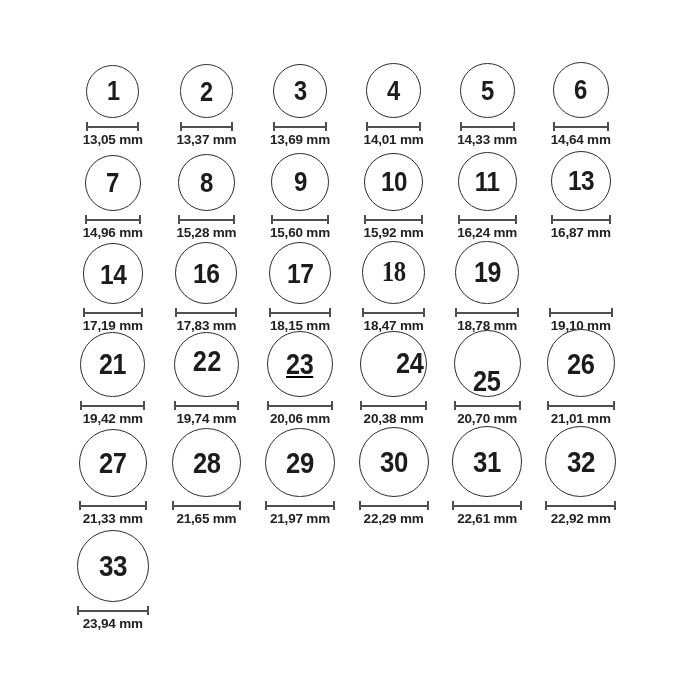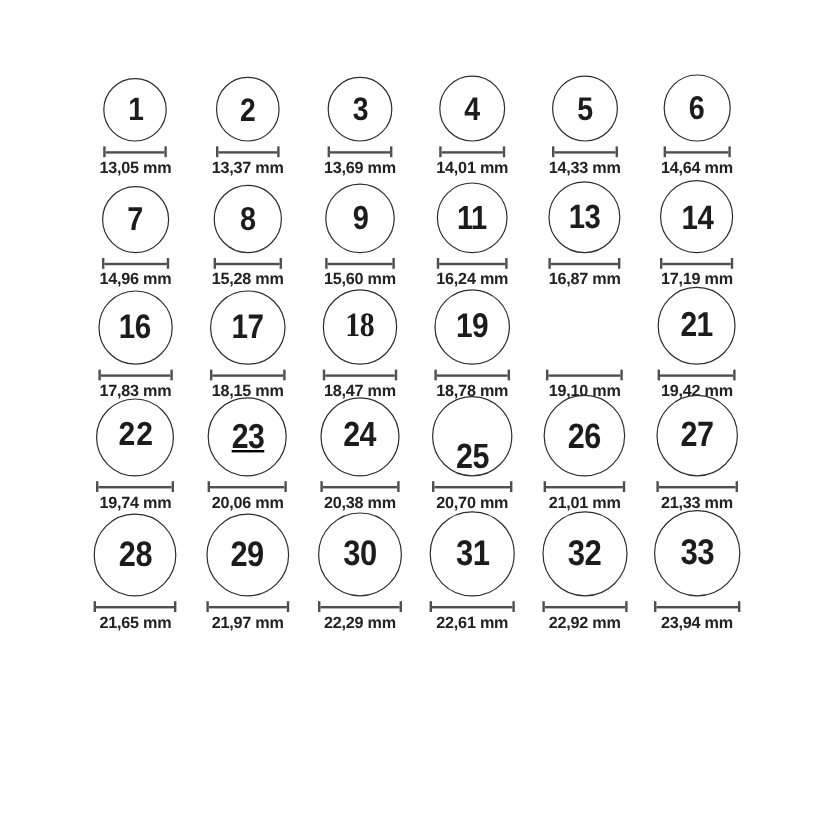--- a/index.html
+++ b/index.html
@@ -135,20 +135,27 @@
         <div class="mm">15,28 mm</div>
       </div>
       <div class="cell">
         <div class="circle" style="width: 57.7px; height: 57.7px;">
           <span class="num" style="font-size: 27.7px;">9</span>
         </div>
         <div class="dim" style="width: 57.7px;"></div>
         <div class="mm">15,60 mm</div>
       </div>
       <div class="cell">
+        <div class="circle" style="width: 58.3px; height: 58.3px;">
+          <span class="num" style="font-size: 27.8px;">10</span>
+        </div>
+        <div class="dim" style="width: 58.3px;"></div>
+        <div class="mm">15,92 mm</div>
+      </div>
+      <div class="cell">
         <div class="circle" style="width: 58.9px; height: 58.9px;">
           <span class="num" style="font-size: 27.9px;">11</span>
         </div>
         <div class="dim" style="width: 58.9px;"></div>
         <div class="mm">16,24 mm</div>
       </div>
       <div class="cell">
         <div class="circle" style="width: 60px; height: 60px;">
           <span class="num" style="font-size: 28.1px;">13</span>
         </div>
@@ -209,21 +216,21 @@
         <div class="mm">19,74 mm</div>
       </div>
       <div class="cell">
         <div class="circle" style="width: 65.9px; height: 65.9px; text-decoration: underline;">
           <span class="num" style="font-size: 29px;">23</span>
         </div>
         <div class="dim" style="width: 65.9px;"></div>
         <div class="mm">20,06 mm</div>
       </div>
       <div class="cell">
-        <div class="circle" style="width: 66.5px; height: 66.5px;">
+        <div class="circle" style="width: 66.5px; height: 66.5px; justify-content: flex-end;">
           <span class="num" style="font-size: 29.1px;">24</span>
         </div>
         <div class="dim" style="width: 66.5px;"></div>
         <div class="mm">20,38 mm</div>
       </div>
       <div class="cell">
         <div class="circle" style="width: 67px; height: 67px; align-items: flex-end;">
           <span class="num" style="font-size: 29.2px;">25</span>
         </div>
         <div class="dim" style="width: 67px;"></div>

